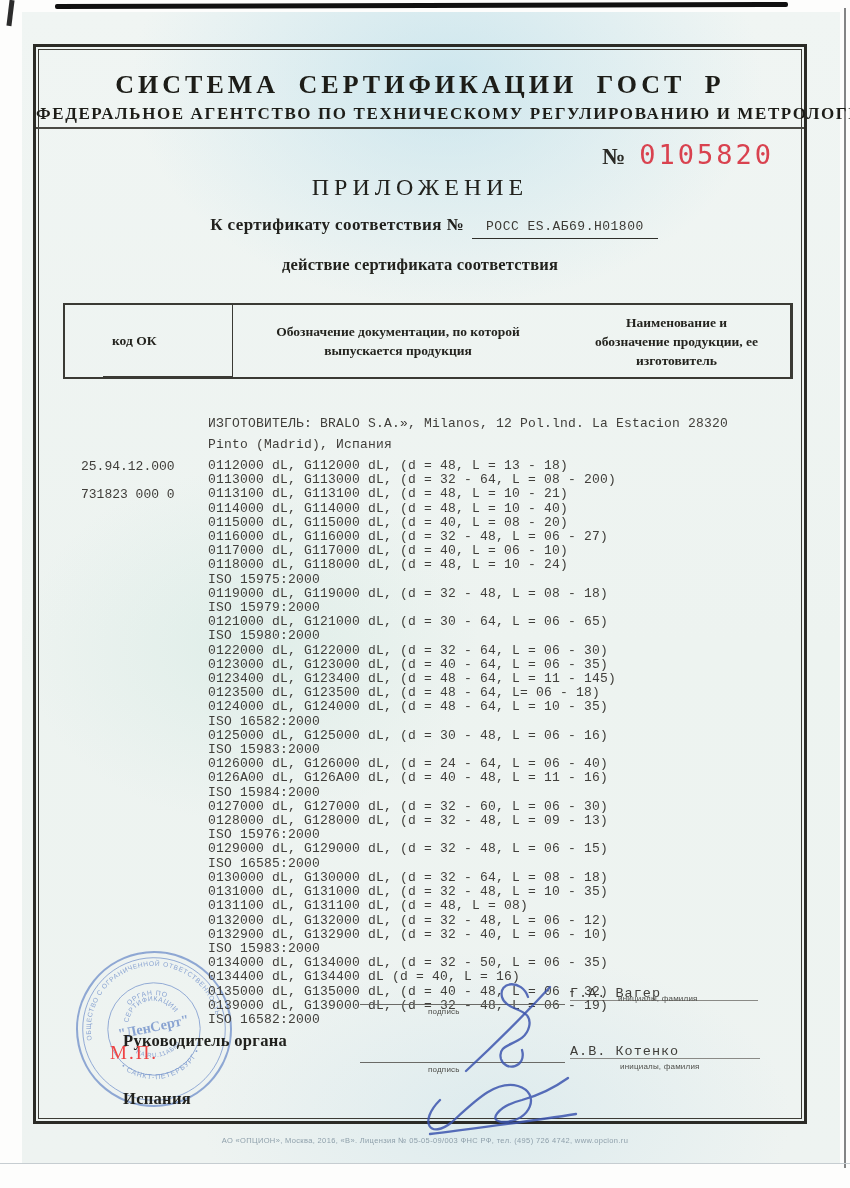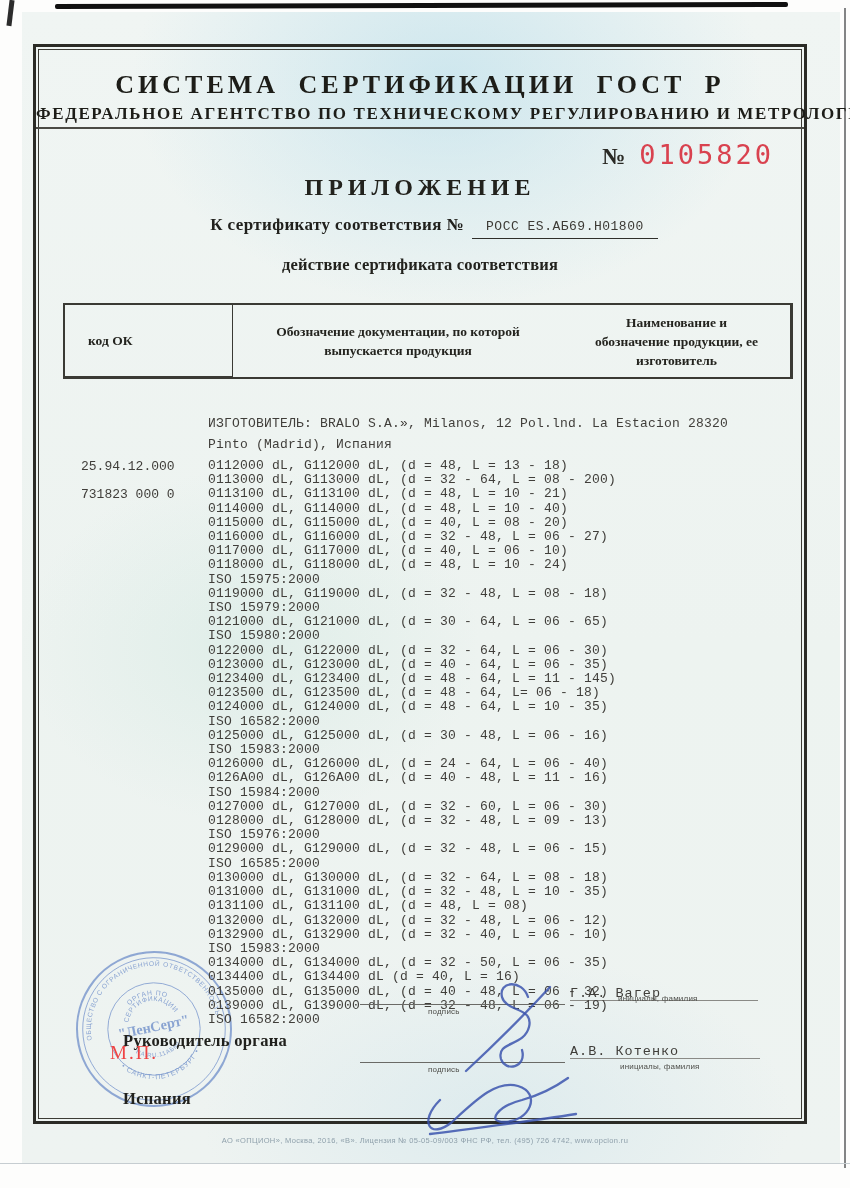--- a/index.html
+++ b/index.html
@@ -46,21 +46,21 @@
     position:absolute;top:92px;right:30px;white-space:nowrap;
   }
   .blank-no .no-sign{font-size:23px;font-weight:bold;color:#2a2a25;margin-right:14px;}
   .blank-no .no-value{
     font-family:"DejaVu Sans Mono", monospace;font-size:27px;letter-spacing:3px;
     color:#d9424f;font-weight:normal;
   }
 
   .doc-title{
     position:absolute;left:0;top:127px;width:100%;text-align:center;
-    font-size:24px;font-weight:bold;letter-spacing:5px;color:#22221d;
+    font-size:24px;font-weight:normal;letter-spacing:5px;color:#22221d;
   }
 
   .cert-line{
     position:absolute;left:0;top:168px;width:100%;
     display:flex;justify-content:center;align-items:baseline;transform:translateX(14px);
   }
   .cert-line .cert-label{font-size:17px;font-weight:bold;letter-spacing:0.4px;}
   .cert-line .cert-value{
     font-family:"Liberation Mono", monospace;font-size:13px;color:#3c3a35;
     border-bottom:1.5px solid #2f2f2a;padding:0 14px 4px 14px;margin-left:8px;
@@ -73,21 +73,21 @@
   }
 
   .spec-table{
     position:absolute;left:27px;top:256px;width:730px;height:76px;
     border:2px solid #3a3a34;box-sizing:border-box;
     display:grid;grid-template-columns:168px 330px 1fr;
     font-size:13.5px;font-weight:bold;color:#24241f;
   }
   .spec-table .col{box-sizing:border-box;}
   .col-codes{border-right:1.5px solid #3a3a34;display:flex;flex-direction:column;}
-  .col-codes .code-cell{flex:1;display:flex;align-items:center;padding-left:23px;box-sizing:border-box;}
+  .col-codes .code-cell{flex:1;display:flex;align-items:center;padding-left:9px;box-sizing:border-box;margin-left:38px;}
   .col-codes .code-cell:first-child{border-bottom:1px solid #3a3a34;}
   .col-mid{border-right:1.5px solid #3a3a34;}
   .col-mid,.col-right{display:flex;align-items:center;justify-content:center;text-align:center;padding:4px 26px;line-height:19px;}
 
   .mono{font-family:"Liberation Mono", monospace;color:#403e3a;}
   .manufacturer{
     position:absolute;left:172px;top:366px;width:580px;
     font-size:13px;line-height:21px;letter-spacing:0.2px;
   }
   .code-ok{position:absolute;left:45px;top:412px;font-size:13px;}

